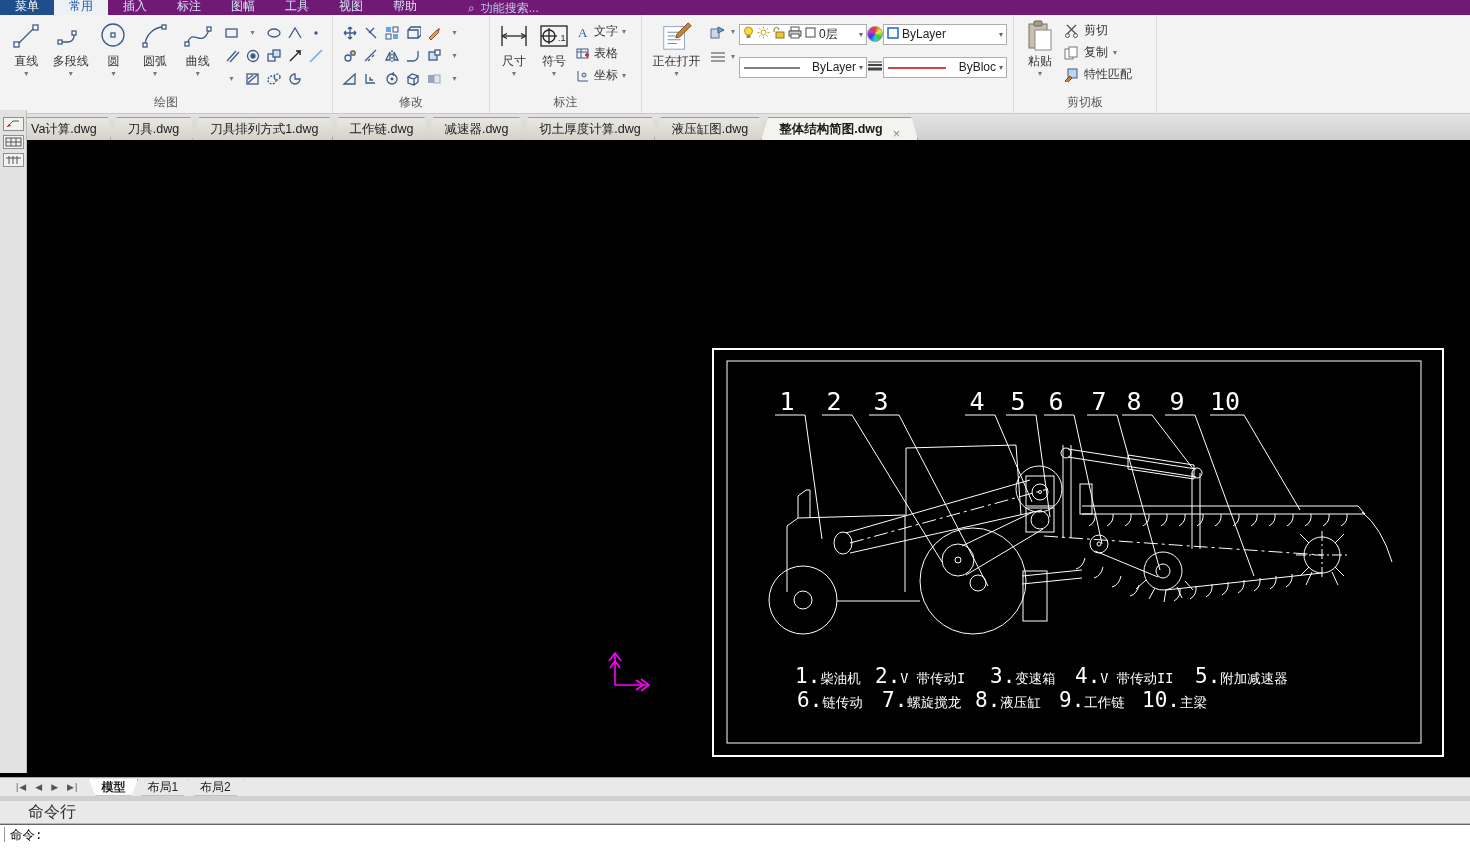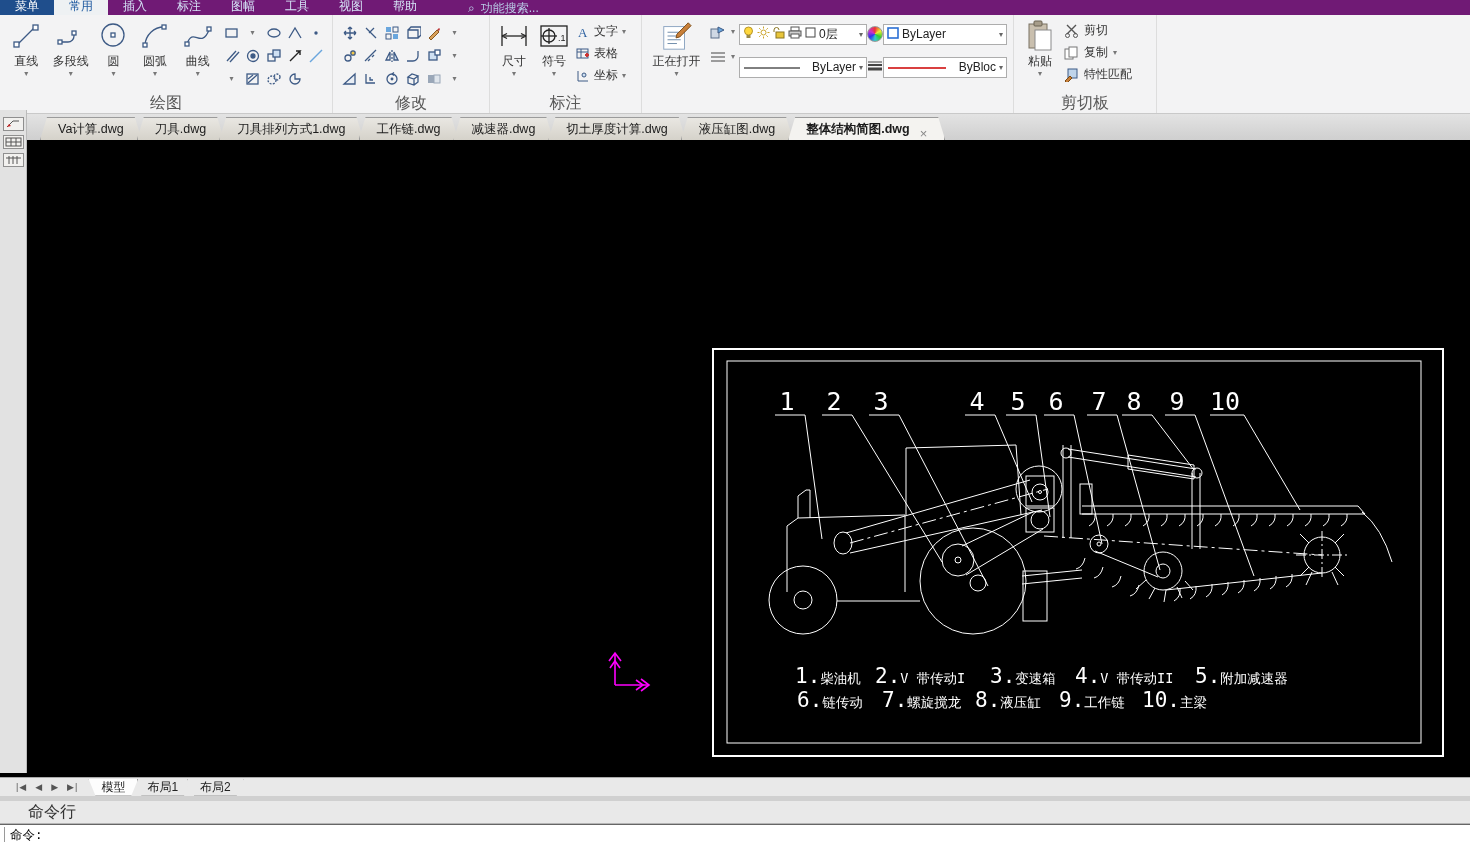--- a/index.html
+++ b/index.html
@@ -10,21 +10,21 @@
   .menubar{height:15px;background:#701a75;display:flex;align-items:flex-start;overflow:hidden}
   .menu-item{flex:none;color:#d6e4f7;font-size:12px;padding:0 15px;height:24px;line-height:20px;margin-top:-4px}
   .menu-item.first{background:#1f4e8c;color:#fff}
   .menu-item.active{background:#eef1f3;color:#1f5aa0}
   .menu-search{display:flex;align-items:center;gap:6px;color:#b9cbe6;font-size:12px;margin-left:36px;margin-top:-4px;height:24px;line-height:20px}
 
   
   .ribbon{height:99px;background:#f3f3f4;border-bottom:1px solid #c9c9c9;display:flex}
   .panel{position:relative;border-right:1px solid #dddddd;padding:4px 6px 0;display:flex;flex-direction:column}
   .panel-body{flex:1;display:flex;align-items:flex-start;gap:4px}
-  .panel-label{height:19px;line-height:17px;text-align:center;font-size:16px;color:#585858}
+  .panel-label{height:19px;line-height:17px;text-align:center;font-size:12px;color:#585858}
   .bigtool{width:42px;display:flex;flex-direction:column;align-items:center;color:#333;font-size:12px;cursor:default}
   .bigtool .ic{width:32px;height:34px;display:flex;align-items:center;justify-content:center}
   .caret{font-size:8px;color:#777;line-height:7px}
   svg.sk{stroke:#3d5a85;fill:none;stroke-width:1.3}
   .ngrid{display:grid;grid-auto-rows:23px;align-items:center;justify-items:center;margin-top:2px}
   .g4{grid-template-columns:repeat(5,21px)}
   .g5{grid-template-columns:repeat(6,21px)}
   .cell{width:20px;height:20px;display:flex;align-items:center;justify-content:center}
   .mini-caret{font-size:8px;color:#777}
   .stack3{display:flex;flex-direction:column;justify-content:flex-start;gap:3px;margin-top:3px}
@@ -32,36 +32,36 @@
   .combo{display:flex;align-items:center;background:#fff;border:1px solid #adadad;height:21px;font-size:12px;color:#222;padding:0 3px;gap:3px}
   .combo .flex{flex:1}
   .combo .dd{color:#666;font-size:8px}
   .prow{display:flex;align-items:center;height:26px}
   .pcol{display:flex;flex-direction:column;gap:6px;margin-top:3px}
   .colorwheel{width:16px;height:16px;border-radius:50%;background:conic-gradient(#e33,#ee3,#3c3,#3cc,#33e,#c3c,#e33);border:1px solid #999}
   .clipcol{display:flex;flex-direction:column;gap:3px;margin-top:2px}
   .clipbtn{display:flex;align-items:center;gap:5px;font-size:12px;color:#333;height:19px}
 
   
-  .doctabs{height:26px;background:linear-gradient(#e3e3e3,#cfcfcf);display:flex;align-items:flex-end;padding-left:40px;position:relative}
+  .doctabs{height:26px;background:linear-gradient(#e3e3e3,#cfcfcf);display:flex;align-items:flex-end;padding-left:13px;position:relative}
   .dtab{flex:none;height:23px;line-height:22px;padding:0 17px;font-size:12.5px;color:#1b1b1b;background:linear-gradient(#e9e7e2,#d5d2ca);border:1px solid #9b9b9b;border-bottom:none;clip-path:polygon(7px 0,calc(100% - 7px) 0,100% 100%,0 100%);margin-right:-5px}
   .dtab.active{background:#f4f3f0;font-weight:bold;display:flex;align-items:flex-end;gap:10px;z-index:2}
   .dtab .close{font-weight:normal;color:#888;font-size:13px;line-height:13px}
 
   
   .workspace{position:relative;height:637px;background:#000;overflow:hidden}
   .leftstrip{position:absolute;left:0;top:110px;width:27px;height:663px;background:#e2e2e2;z-index:5;display:flex;flex-direction:column;align-items:center;padding-top:7px;gap:4px;border-right:1px solid #bbb}
   .ministrip-btn{width:21px;height:14px;background:#f2f1ef;border:1px solid #8f8f8f;display:flex;align-items:center;justify-content:center}
   svg.cad text{font-family:"DejaVu Sans Mono","Liberation Mono",monospace;fill:#fff}
 
   
   .layoutstrip{height:19px;background:#e9e9e9;display:flex;align-items:center;font-size:12px;color:#333;padding-left:6px;border-top:1px solid #aaa}
   .navarrows{display:flex;gap:8px;color:#555;font-size:9px;padding:0 10px;letter-spacing:1px}
   .mtab{flex:none;padding:0 12px;height:17px;line-height:16px;background:#e9e9e9;clip-path:polygon(0 0,100% 0,calc(100% - 7px) 100%,7px 100%);border:1px solid #999;border-top:none;margin-right:-4px;color:#222}
-  .mtab.active{background:#fdfdfd;font-weight:normal;z-index:2}
+  .mtab.active{background:#fdfdfd;font-weight:bold;z-index:2}
   .thinband{height:5px;background:#d0d0d0}
   .cmdheader{height:23px;background:#e9e9e9;font-size:16px;color:#333;line-height:22px;padding-left:28px;border-bottom:1px solid #b5b5b5}
   .cmdwindow{height:31px;background:#fff;border-top:1px solid #666;overflow:hidden;padding:2px 0 0 4px}
   .cmdinner{border-left:1px solid #9a9a9a;padding-left:5px;font-family:"DejaVu Sans Mono","Liberation Mono",monospace;font-size:12.5px;color:#000;line-height:15px}
 </style>
 </head>
 <body>
 
 <div class="app">
 

